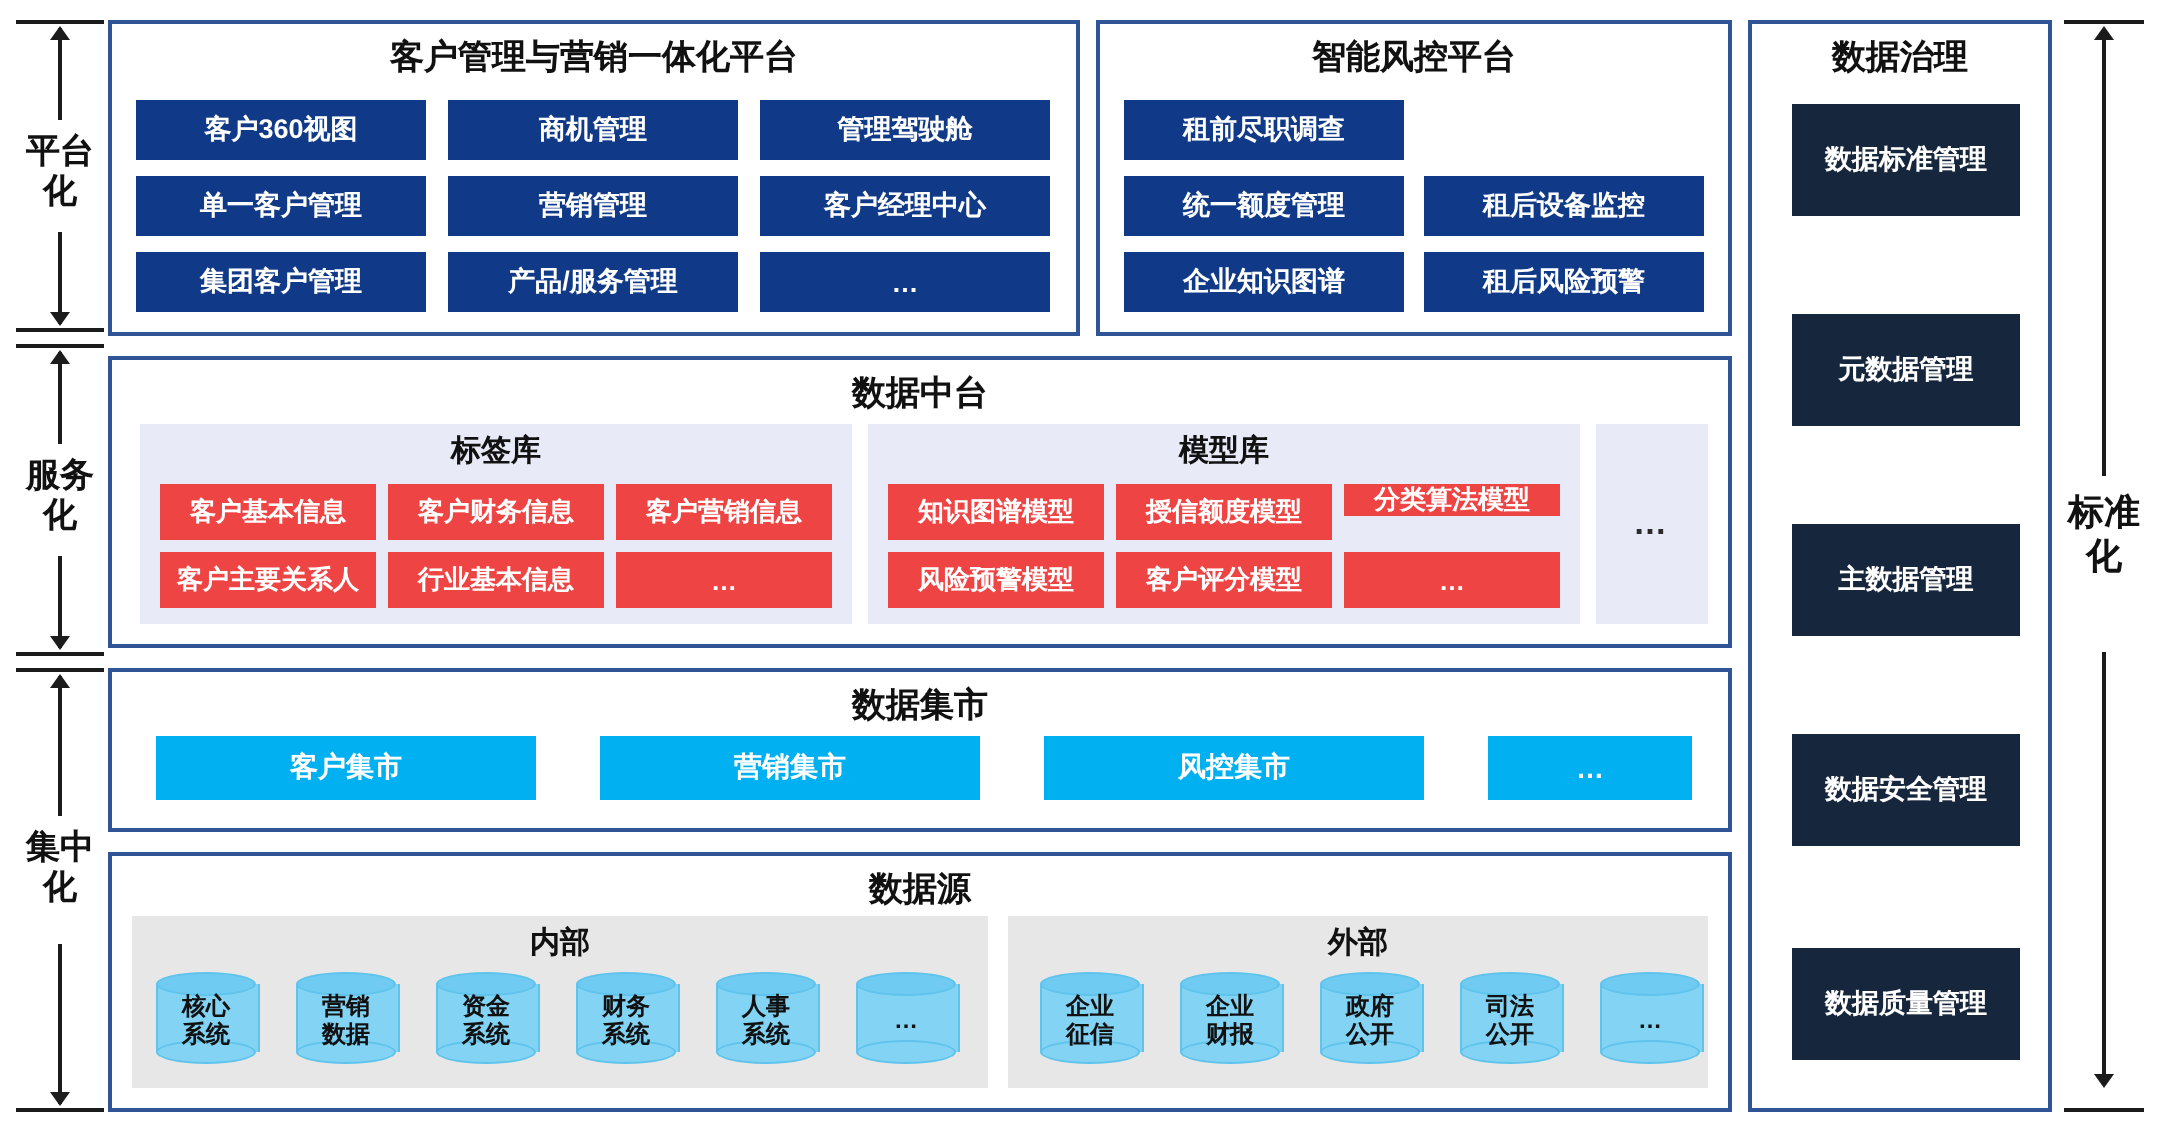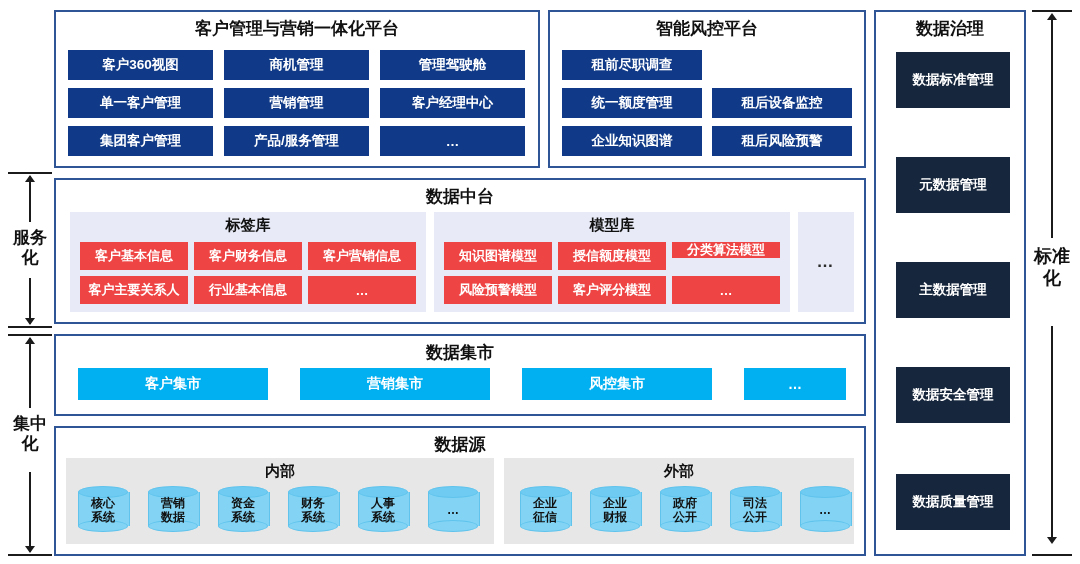--- a/index.html
+++ b/index.html
@@ -113,20 +113,29 @@
     font-size:18px;line-height:22px;color:#111;
   }
 </style>
 </head>
 <body>
 
 <div class="canvas">
 
   <div class="rail">
 
+    <div class="bracket" style="top:10px;height:156px;">
+      <div class="cap top"></div>
+      <div class="cap bot"></div>
+      <div class="arrow up"></div>
+      <div class="arrow dn"></div>
+      <div class="stem up" style="height:46px;"></div>
+      <div class="stem dn" style="height:46px;"></div>
+      <div class="lbl" style="top:56px;">平台化</div>
+    </div>
 
     <div class="bracket" style="top:172px;height:156px;">
       <div class="cap top"></div>
       <div class="cap bot"></div>
       <div class="arrow up"></div>
       <div class="arrow dn"></div>
       <div class="stem up" style="height:46px;"></div>
       <div class="stem dn" style="height:46px;"></div>
       <div class="lbl" style="top:56px;">服务化</div>
     </div>

